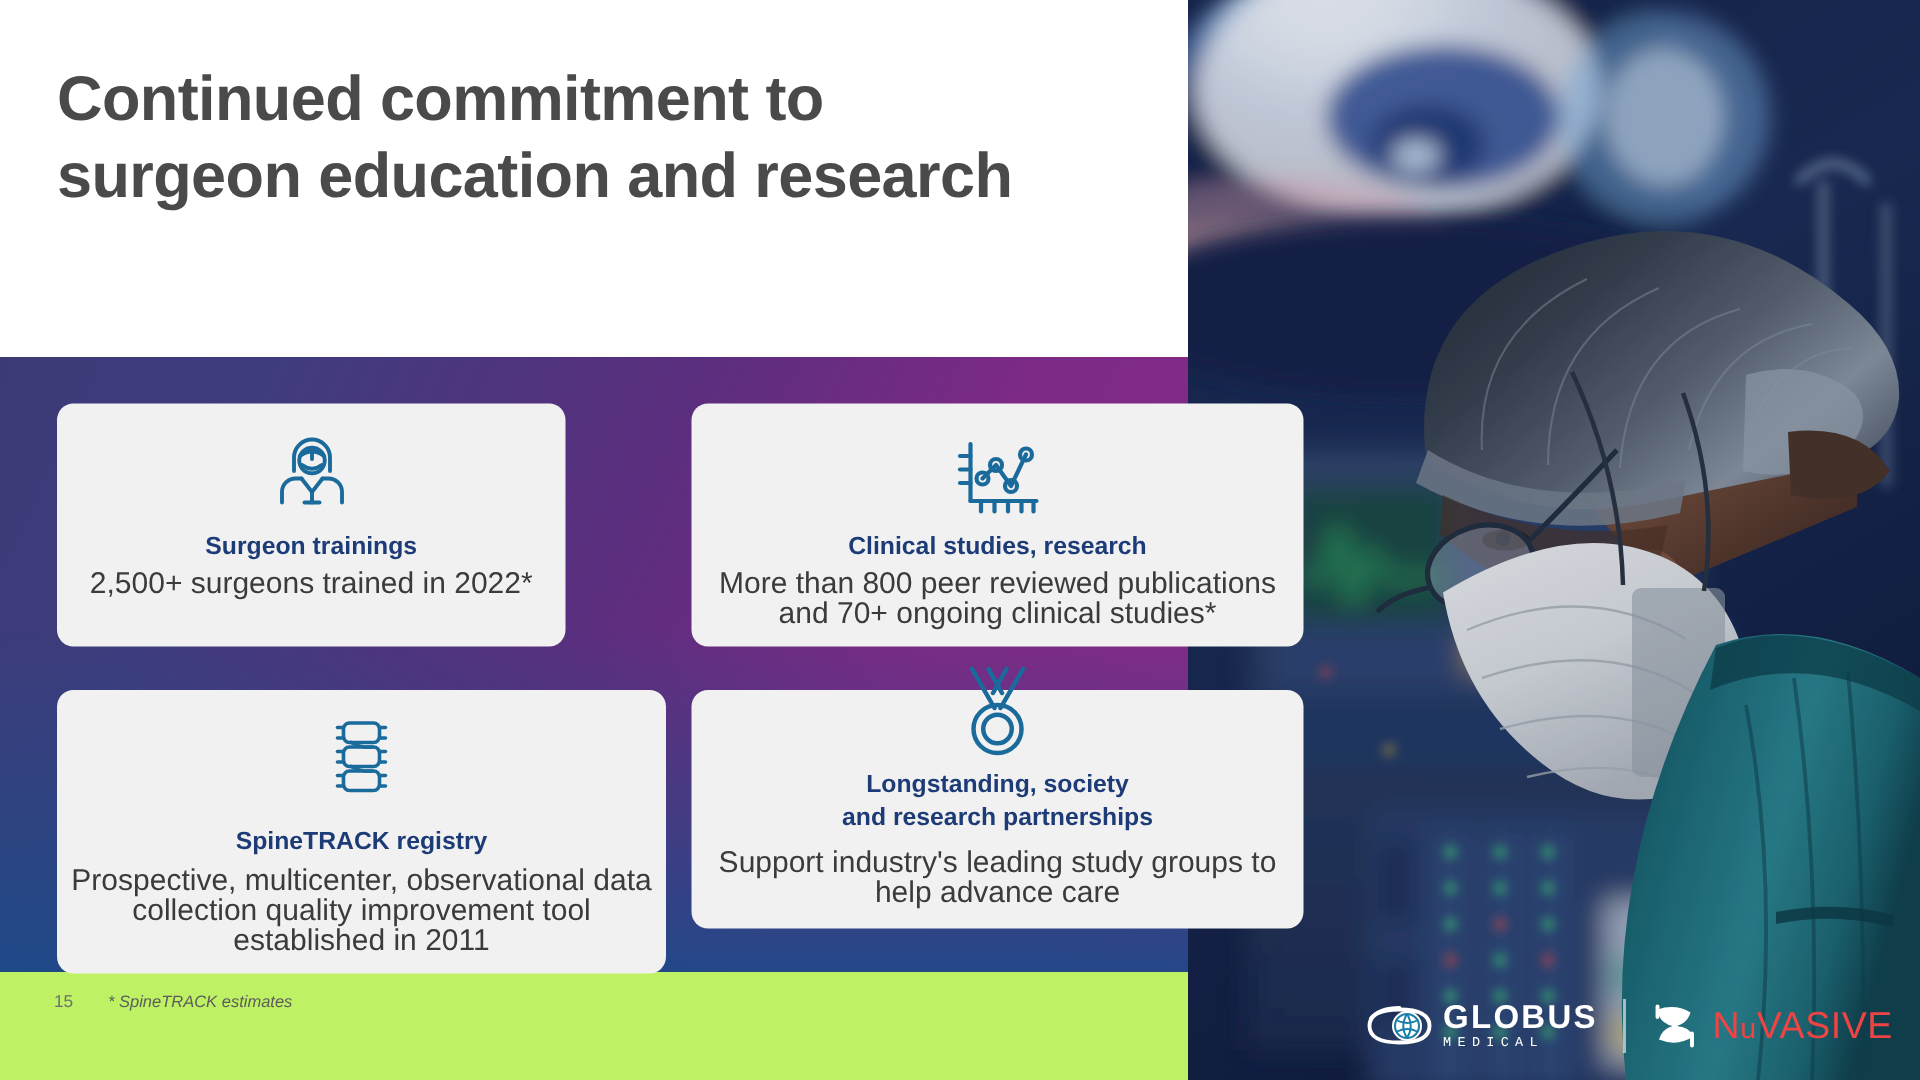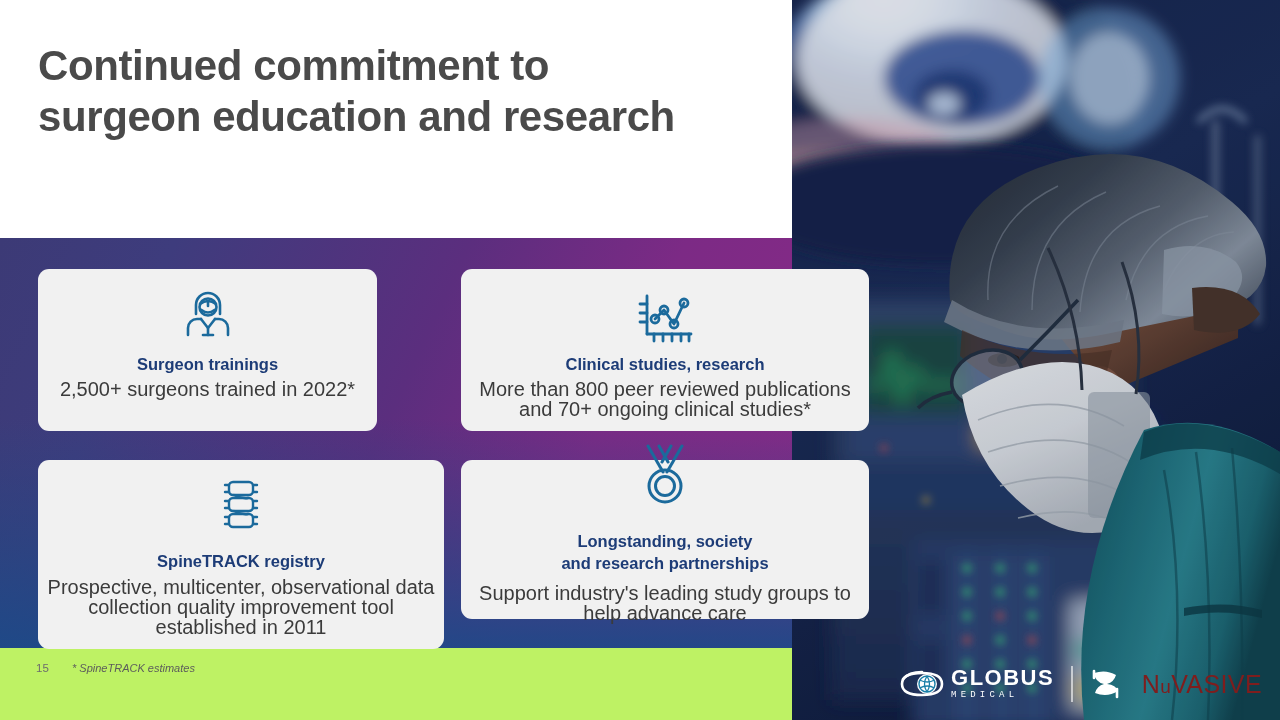--- a/index.html
+++ b/index.html
@@ -105,21 +105,21 @@
     z-index: 6;
   }
   .card-heading {
     font-size: 16.5px;
     font-weight: bold;
     color: #1d3c77;
     line-height: 22px;
     margin: 10px 0 0 0;
     padding: 0 14px;
   }
-  .card-heading.two-line { margin-top: 24px; padding-left: 14px; }
+  .card-heading.two-line { margin-top: 6px; padding-left: 14px; }
   .card-body {
     font-size: 20px;
     color: #3b3b3b;
     line-height: 20px;
     margin: 4px 0 0 0;
     padding: 0 0;
   }
   .card-3 .card-heading { margin-top: 16px; }
   .card-3 .card-body { margin-top: 5px; }
   .card-4 .card-body { margin-top: 9px; }
@@ -179,23 +179,23 @@
   }
   .globus-sub {
     font-size: 9px;
     color: #ffffff;
     letter-spacing: 4.2px;
     margin-top: 2px;
     font-family: Liberation Mono, monospace;
   }
   .nuvasive-logo { display: flex; align-items: center; }
   .nuvasive-word {
-    margin-left: 20px;
+    margin-left: 9px;
     font-size: 25px;
-    color: #7f1d1d;
+    color: #ef4444;
     letter-spacing: 0.4px;
     font-family: "Liberation Sans", sans-serif;
   }
   .nuvasive-word .nv-small { font-size: 19px; }
 </style>
 </head>
 <body>
 
 <div class="slide">
 

